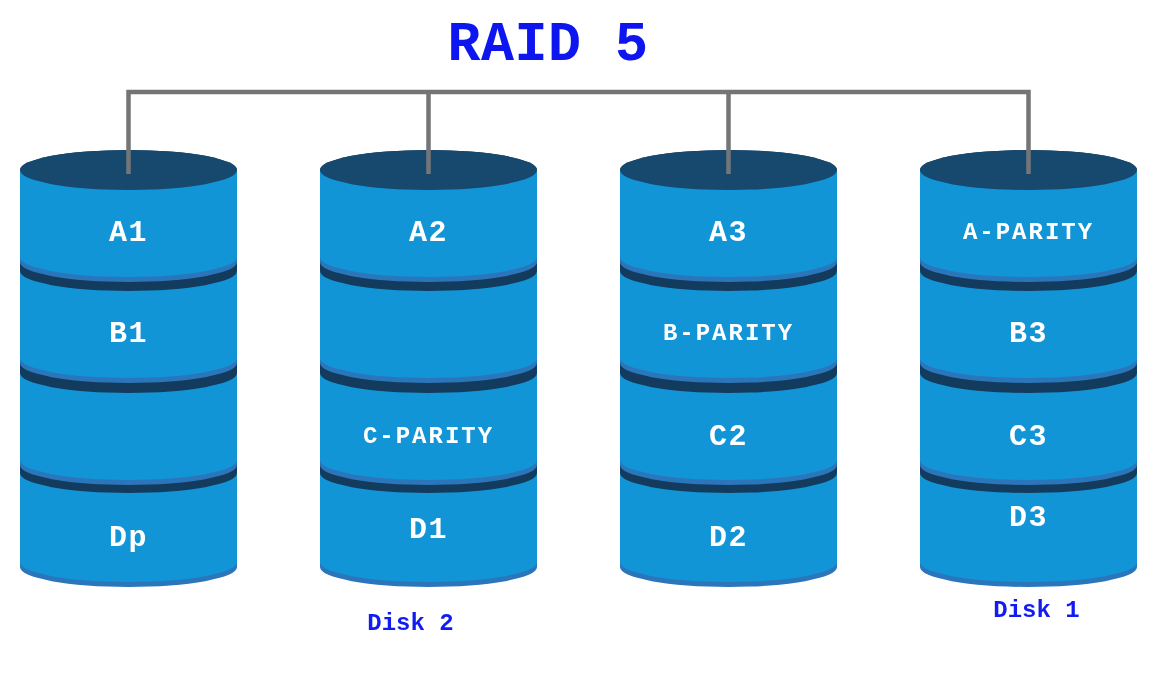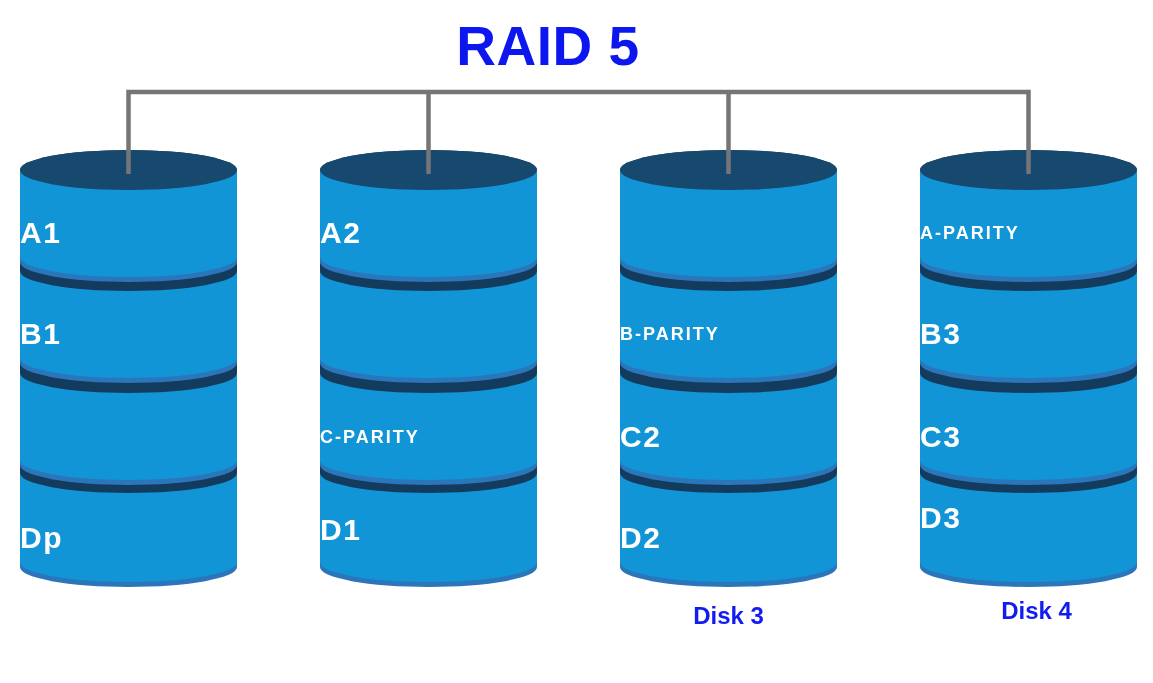--- a/index.html
+++ b/index.html
@@ -10,21 +10,21 @@
     --groove-navy:#123b5d;
     --rim-blue:#2b76bb;
     --connector-gray:#737577;
   }
   html,body{margin:0;padding:0;background:#ffffff;}
   .stage{
     position:relative;
     width:1153px;height:683px;
     background:#ffffff;
     overflow:hidden;
-    font-family:Liberation Sans, sans-serif;
+    font-family:Liberation Mono, monospace;
   }
   .title{
     position:absolute;
     left:348px;top:16px;width:400px;
     text-align:center;
     font-size:55px;line-height:60px;
     font-weight:800;
     color:var(--title-blue);
     letter-spacing:0.5px;
     margin:0;
@@ -36,28 +36,29 @@
   }
   .disk{
     position:absolute;top:150px;
     width:217px;height:500px;
     z-index:2;
   }
   .cyl{display:block;}
   .seg-label{
     position:absolute;left:0;width:100%;
     height:32px;line-height:32px;
+    text-align:center;
     color:#ffffff;
     font-size:30px;
     font-weight:700;
     letter-spacing:1.5px;
     z-index:4;
   }
   .seg-label.parity{
-    font-size:18px;
+    font-size:24px;
     letter-spacing:2px;
   }
   .disk-name{
     position:absolute;left:0;top:460px;width:100%;
     text-align:center;
     font-size:24px;line-height:24px;
     font-weight:700;
     color:var(--label-blue);
   }
 </style>
@@ -107,43 +108,44 @@
       <g fill="#1295d6">
         <path d="M0,20 A108.5 20 0 0 0 217,20 L217,107 A108.5 20 0 0 1 0,107 Z"></path>
         <path d="M0,121 A108.5 20 0 0 0 217,121 L217,208 A108.5 20 0 0 1 0,208 Z"></path>
         <path d="M0,223 A108.5 20 0 0 0 217,223 L217,310 A108.5 20 0 0 1 0,310 Z"></path>
         <path d="M0,323 A108.5 20 0 0 0 217,323 L217,412 A108.5 20 0 0 1 0,412 Z"></path>
       </g>
     </svg>
     <div class="seg-label" style="top:67px">A2</div>
     <div class="seg-label parity" style="top:271px">C-PARITY</div>
     <div class="seg-label" style="top:364px">D1</div>
+    <div class="disk-name" style="transform:translate(-18px,2px)">Disk 2</div>
   </div>
 
   <div class="disk" style="left:620px">
     <svg class="cyl" width="217" height="437" viewBox="0 0 217 437">
       <path d="M0,20 A108.5 20 0 0 1 217,20 L217,412 A108.5 20 0 0 1 0,412 Z" fill="#123b5d"></path>
       <ellipse cx="108.5" cy="20" rx="108.5" ry="20" fill="#17486e"></ellipse>
       <g fill="#2b76bb" transform="translate(0,5)">
         <path d="M0,20 A108.5 20 0 0 0 217,20 L217,107 A108.5 20 0 0 1 0,107 Z"></path>
         <path d="M0,121 A108.5 20 0 0 0 217,121 L217,208 A108.5 20 0 0 1 0,208 Z"></path>
         <path d="M0,223 A108.5 20 0 0 0 217,223 L217,310 A108.5 20 0 0 1 0,310 Z"></path>
         <path d="M0,323 A108.5 20 0 0 0 217,323 L217,412 A108.5 20 0 0 1 0,412 Z"></path>
       </g>
       <g fill="#1295d6">
         <path d="M0,20 A108.5 20 0 0 0 217,20 L217,107 A108.5 20 0 0 1 0,107 Z"></path>
         <path d="M0,121 A108.5 20 0 0 0 217,121 L217,208 A108.5 20 0 0 1 0,208 Z"></path>
         <path d="M0,223 A108.5 20 0 0 0 217,223 L217,310 A108.5 20 0 0 1 0,310 Z"></path>
         <path d="M0,323 A108.5 20 0 0 0 217,323 L217,412 A108.5 20 0 0 1 0,412 Z"></path>
       </g>
     </svg>
+    <div class="seg-label" style="top:67px">A3</div>
     <div class="seg-label parity" style="top:168px">B-PARITY</div>
     <div class="seg-label" style="top:271px">C2</div>
     <div class="seg-label" style="top:372px">D2</div>
-    <div class="disk-name" style="transform:translate(0px,-6px)">Disk 3</div>
   </div>
 
   <div class="disk" style="left:920px">
     <svg class="cyl" width="217" height="437" viewBox="0 0 217 437">
       <path d="M0,20 A108.5 20 0 0 1 217,20 L217,412 A108.5 20 0 0 1 0,412 Z" fill="#123b5d"></path>
       <ellipse cx="108.5" cy="20" rx="108.5" ry="20" fill="#17486e"></ellipse>
       <g fill="#2b76bb" transform="translate(0,5)">
         <path d="M0,20 A108.5 20 0 0 0 217,20 L217,107 A108.5 20 0 0 1 0,107 Z"></path>
         <path d="M0,121 A108.5 20 0 0 0 217,121 L217,208 A108.5 20 0 0 1 0,208 Z"></path>
         <path d="M0,223 A108.5 20 0 0 0 217,223 L217,310 A108.5 20 0 0 1 0,310 Z"></path>
@@ -153,16 +155,16 @@
         <path d="M0,20 A108.5 20 0 0 0 217,20 L217,107 A108.5 20 0 0 1 0,107 Z"></path>
         <path d="M0,121 A108.5 20 0 0 0 217,121 L217,208 A108.5 20 0 0 1 0,208 Z"></path>
         <path d="M0,223 A108.5 20 0 0 0 217,223 L217,310 A108.5 20 0 0 1 0,310 Z"></path>
         <path d="M0,323 A108.5 20 0 0 0 217,323 L217,412 A108.5 20 0 0 1 0,412 Z"></path>
       </g>
     </svg>
     <div class="seg-label parity" style="top:67px">A-PARITY</div>
     <div class="seg-label" style="top:168px">B3</div>
     <div class="seg-label" style="top:271px">C3</div>
     <div class="seg-label" style="top:352px">D3</div>
-    <div class="disk-name" style="transform:translate(8px,-11px)">Disk 4</div>
+    <div class="disk-name" style="transform:translate(8px,-11px)">Disk 1</div>
   </div>
 
 </div>
 
 </body></html>

